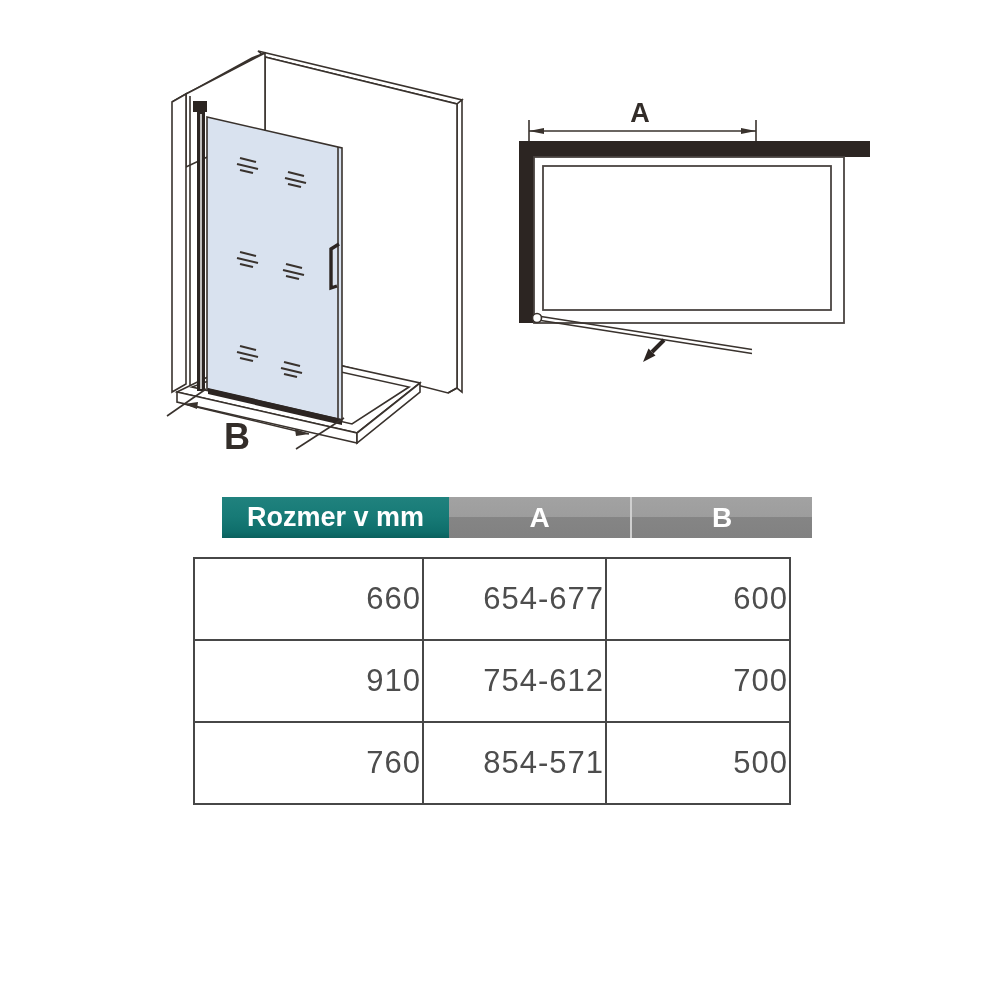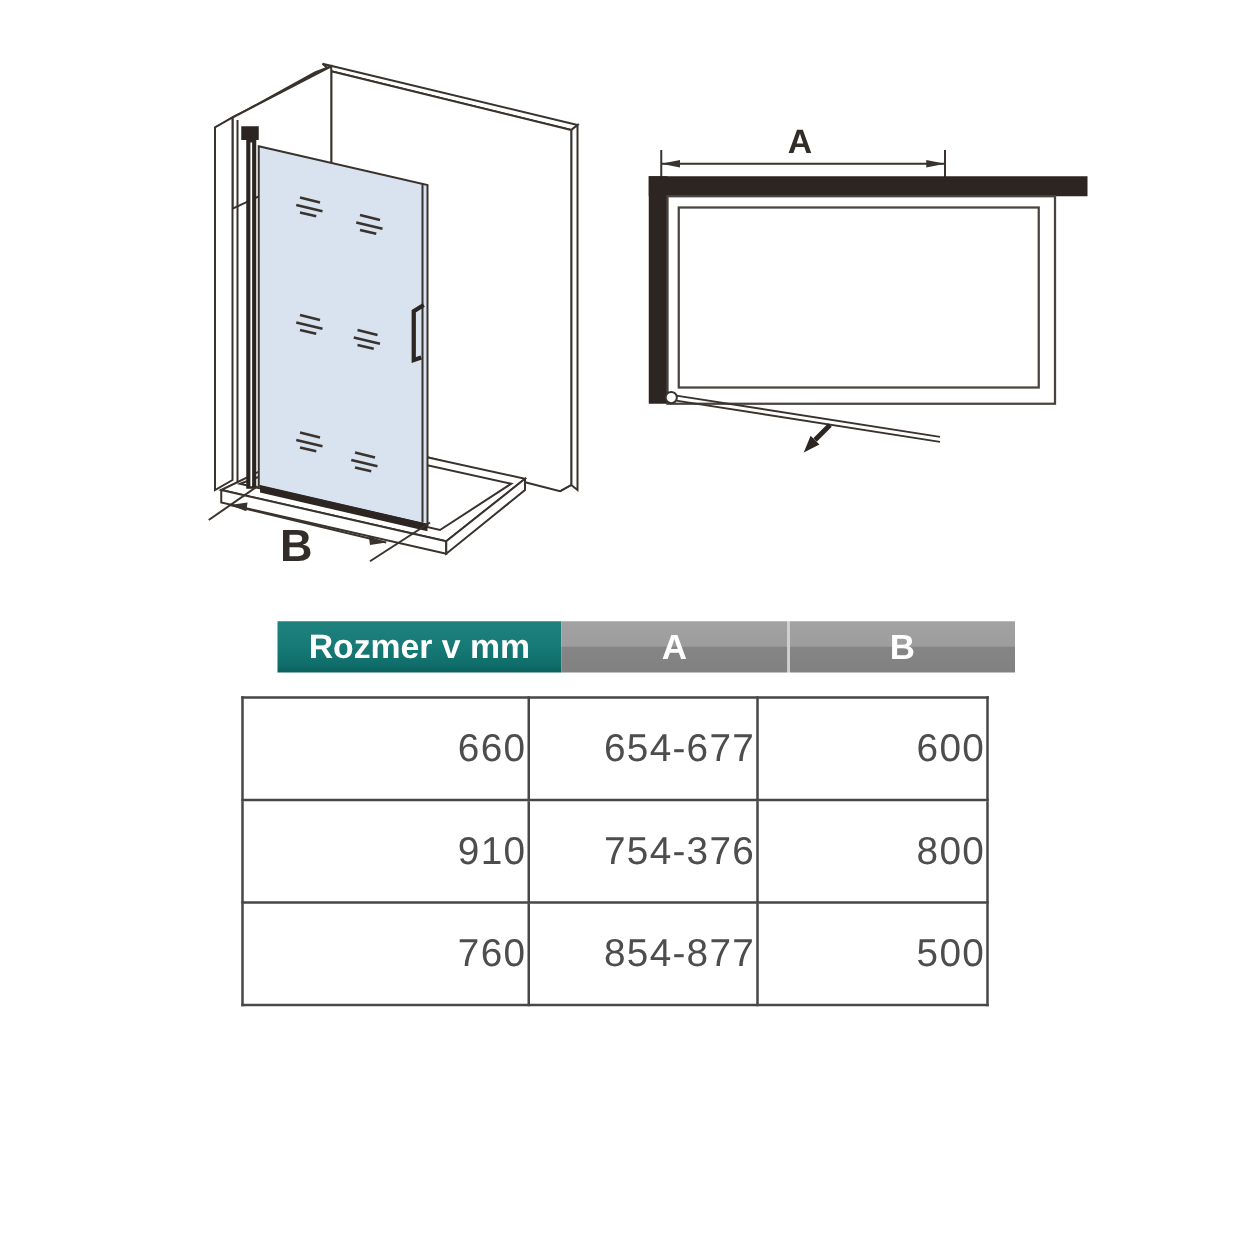--- a/index.html
+++ b/index.html
@@ -152,25 +152,25 @@
     </div>
     <table class="body">
       <tbody>
           <tr>
             <td>660</td>
             <td>654-677</td>
             <td>600</td>
           </tr>
           <tr>
             <td>910</td>
-            <td>754-376</td>
-            <td>800</td>
+            <td>754-612</td>
+            <td>700</td>
           </tr>
           <tr>
             <td>760</td>
-            <td>854-877</td>
+            <td>854-571</td>
             <td>500</td>
           </tr>
         </tbody>
     </table>
   </div>
 
 </div>
 
 </body></html>

